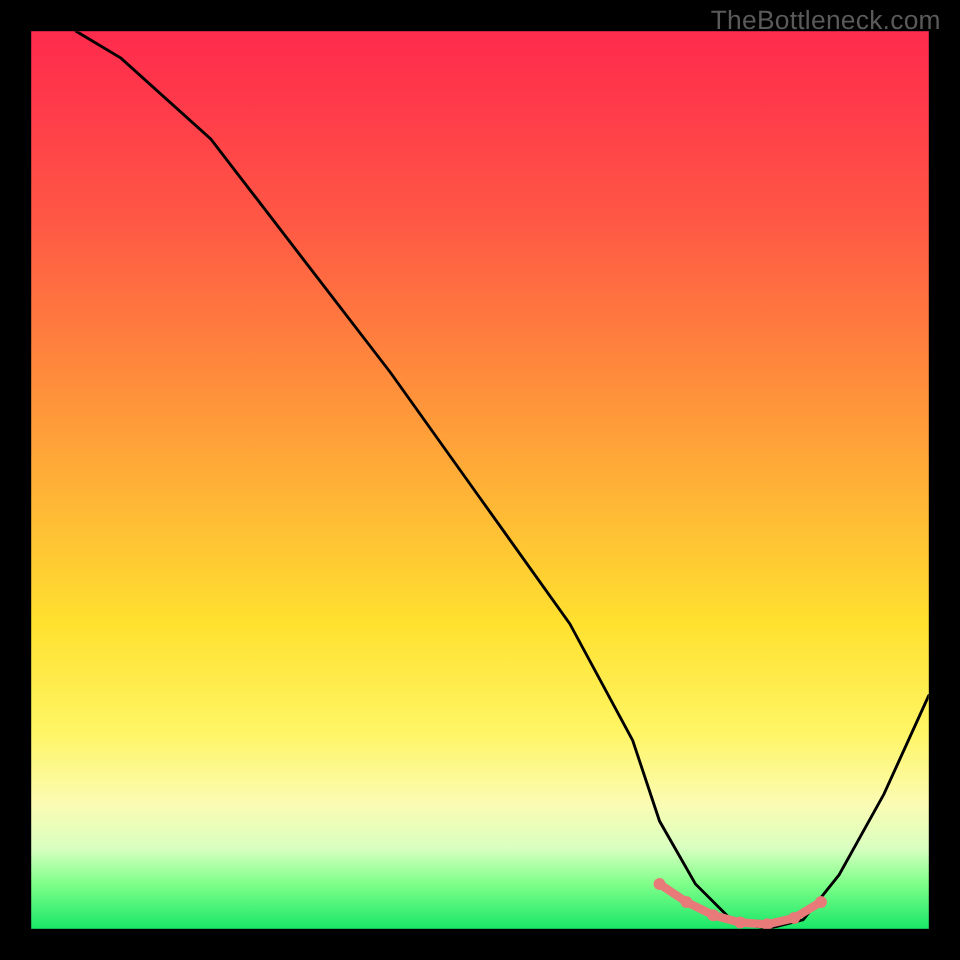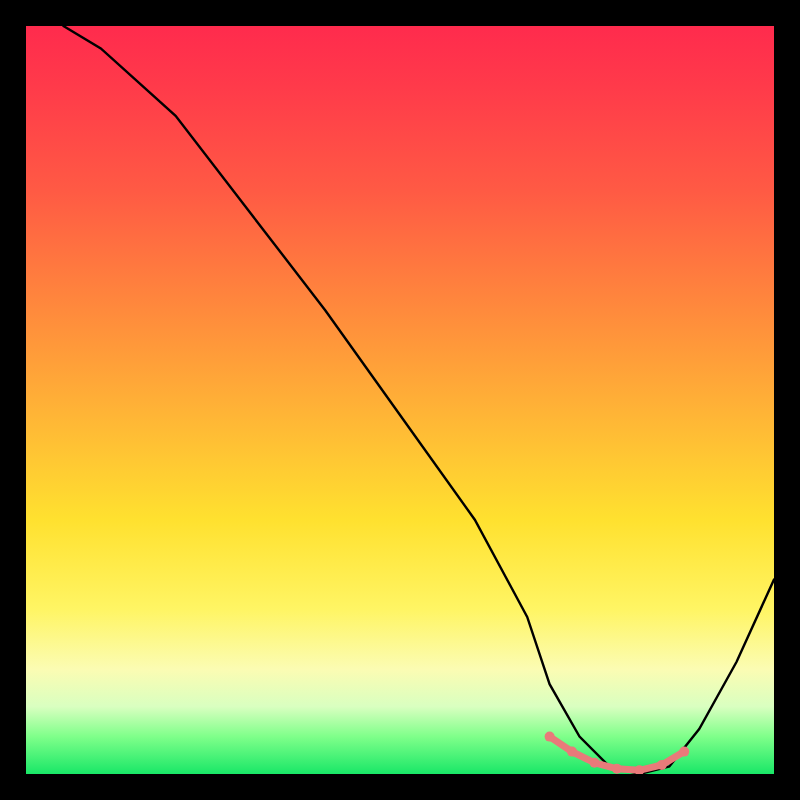--- a/index.html
+++ b/index.html
@@ -56,20 +56,21 @@
     top: 26px;
     width: 748px;
     height: 748px;
     pointer-events: none;
   }
 </style>
 </head>
 <body>
 
 <div class="frame">
+  <div class="watermark">TheBottleneck.com</div>
 
   <div class="plot"></div>
 
   <svg class="svg-layer" viewBox="0 0 748 748" preserveAspectRatio="none">
     <path id="main-curve" fill="none" stroke="#000000" stroke-width="2.4" stroke-linecap="round" d="M37.4 0.0 L74.8 22.4 L149.6 89.8 L224.4 187.0 L299.2 284.2 L374.0 389.0 L448.8 493.7 L501.2 590.9 L523.6 658.2 L553.5 710.6 L583.4 740.5 L613.4 748.0 L643.3 740.5 L673.2 703.1 L710.6 635.8 L748.0 553.5"></path>
     <path id="highlight-curve" fill="none" stroke="#e97a7a" stroke-width="7" stroke-linecap="round" d="M523.6 710.6 L546.0 725.6 L568.5 736.8 L590.9 742.8 L613.4 744.3 L635.8 739.0 L658.2 725.6"></path>
     <g id="highlight-dots">
         <circle cx="523.6" cy="710.6" r="5" fill="#e97a7a"></circle>
         <circle cx="546.0" cy="725.6" r="5" fill="#e97a7a"></circle>
         <circle cx="568.5" cy="736.8" r="5" fill="#e97a7a"></circle>

